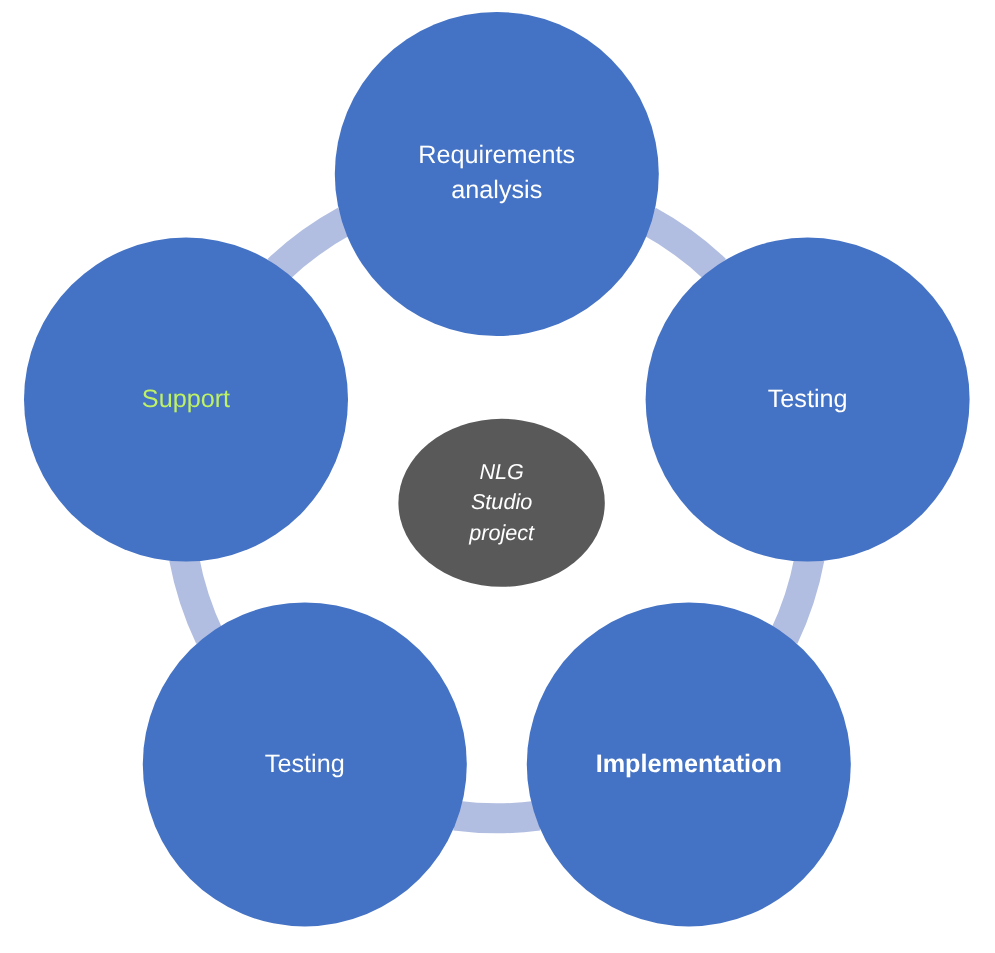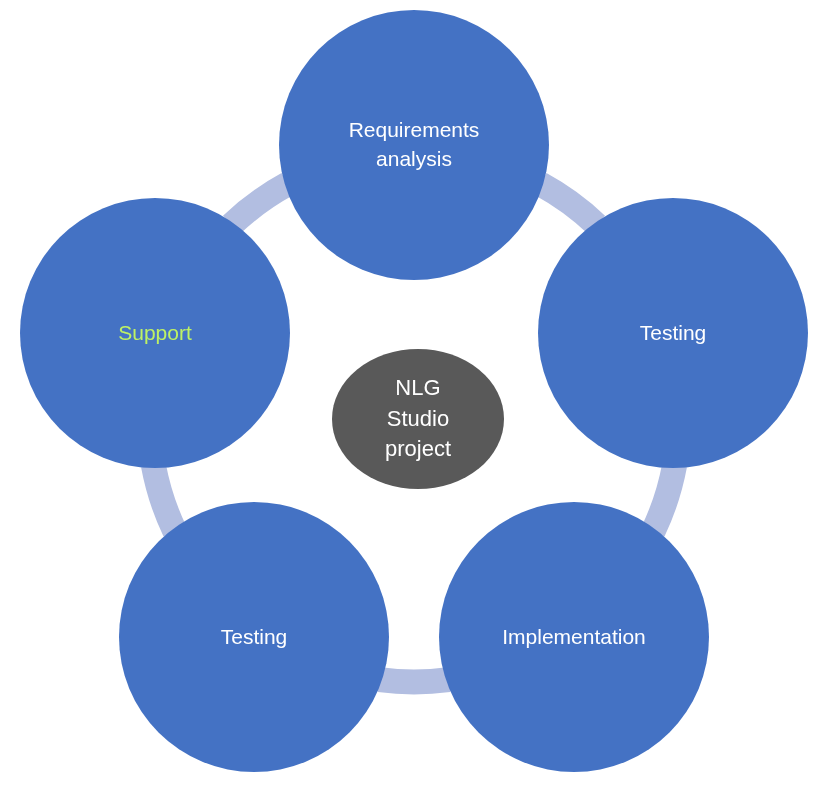--- a/index.html
+++ b/index.html
@@ -35,37 +35,38 @@
     display: flex;
     align-items: center;
     justify-content: center;
     text-align: center;
     font-size: 21px;
     line-height: 1.38;
     white-space: pre-line;
   }
   .node-requirements { left: 279px; top: 10px; }
   .node-design         { left: 538px; top: 198px; }
-  .node-implementation { left: 439px; top: 502px; }
+  .node-implementation { left: 439px; top: 502px; font-weight: bold; }
   .node-testing        { left: 119px; top: 502px; text-align: right; }
   .node-support        { left: 20px;  top: 198px; }
   .center-node {
     position: absolute;
     left: 332px;
     top: 349px;
     width: 172px;
     height: 140px;
     border-radius: 50%;
     display: flex;
     align-items: center;
     justify-content: center;
     text-align: center;
-    font-size: 22px;
+    font-size: 18px;
     line-height: 1.4;
     white-space: pre-line;
+    font-style: italic;
   }
 </style>
 </head>
 <body>
 
 <div class="stage">
 
   <svg class="ring-svg" viewBox="0 0 829 794">
     <path d="M 231.6 224.8 A 265 265 0 0 1 287.5 184.1" style="stroke: rgb(178, 190, 225);"></path>
     <path d="M 540.5 184.1 A 265 265 0 0 1 596.4 224.8" style="stroke: rgb(178, 190, 225);"></path>

